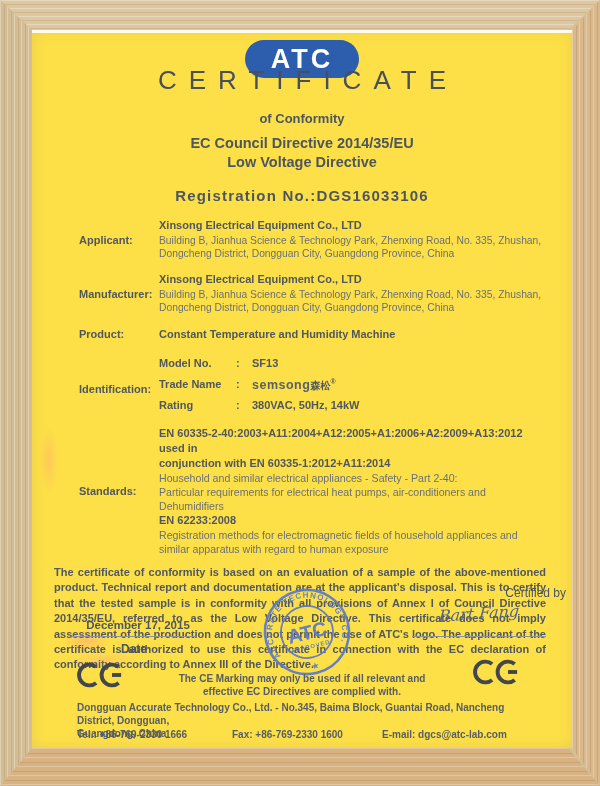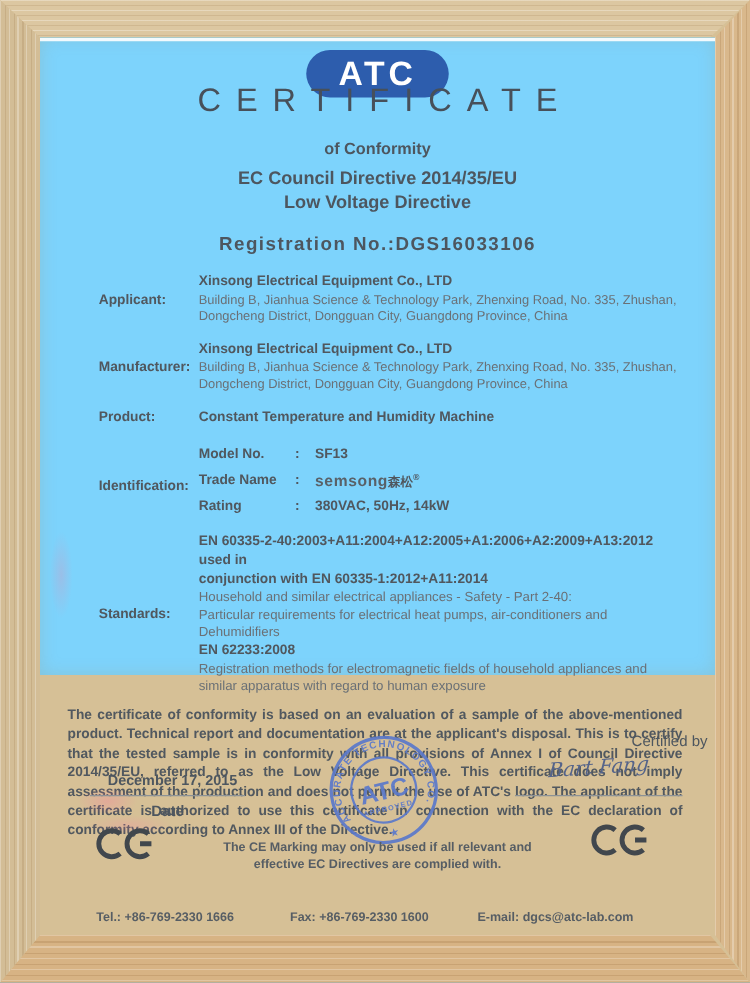--- a/index.html
+++ b/index.html
@@ -13,22 +13,22 @@
   .wood-bottom{left:0;bottom:0;width:600px;height:38px;
     background:#d7b384 repeating-linear-gradient(to bottom,rgba(255,255,255,.25) 0 1px,rgba(0,0,0,0) 1px 5px,rgba(140,96,48,.20) 5px 6px,rgba(0,0,0,0) 6px 9px);
     clip-path:polygon(32px 0,568px 0,600px 38px,0 38px);}
   .wood-left{left:0;top:0;width:32px;height:786px;
     background:#d3bd96 repeating-linear-gradient(to right,rgba(255,255,255,.28) 0 1px,rgba(0,0,0,0) 1px 4px,rgba(150,112,66,.20) 4px 5px,rgba(0,0,0,0) 5px 7px);
     clip-path:polygon(0 0,32px 30px,32px 748px,0 786px);}
   .wood-right{right:0;top:0;width:28px;height:786px;
     background:#d9b88c repeating-linear-gradient(to right,rgba(255,255,255,.28) 0 1px,rgba(0,0,0,0) 1px 4px,rgba(140,96,48,.20) 4px 5px,rgba(0,0,0,0) 5px 7px);
     clip-path:polygon(28px 0,28px 786px,0 748px,0 30px);}
   
-  .paper{position:absolute;left:32px;top:30px;width:540px;height:510px;
-    background:#7dd3fc;color:#565d64;
+  .paper{position:absolute;left:32px;top:30px;width:540px;height:718px;
+    background:#fde047;color:#565d64;
     box-shadow:inset 0 3px 0 rgba(255,255,255,.9),inset 0 0 14px rgba(170,140,90,.22);}
   .smudge{position:absolute;border-radius:50%;pointer-events:none;}
   
   .logo-pill{width:114px;height:38px;border-radius:20px;background:#2d5dad;
     margin:10px auto 0;display:flex;align-items:center;justify-content:center;}
   .logo-pill span{color:#ffffff;font-size:27px;font-weight:bold;letter-spacing:3px;}
   .cert-title{text-align:center;font-size:26px;font-weight:normal;letter-spacing:12px;
     text-indent:12px;color:#47505a;margin-top:-13px;}
   .c-line{text-align:center;font-weight:bold;color:#4d565f;}
   .sub1{font-size:13px;margin-top:15px;}
@@ -203,17 +203,21 @@
         <path d="M 98.4 13.6 A 24 24 0 1 0 98.4 50.4"></path>
         <path d="M 83 32 L 104 32"></path>
       </g>
     </svg>
 
     <div class="abs ce-notice">
       <span>The CE Marking may only be used if all relevant and</span><br>
       <span>effective EC Directives are complied with.</span>
     </div>
 
+    <div class="abs footer-address">
+      <span>Dongguan Accurate Technology Co., Ltd. - No.345, Baima Block, Guantai Road, Nancheng District, Dongguan,</span><br>
+      <span>Guangdong, China</span>
+    </div>
     <div class="abs contact tel">Tel.: +86-769-2330 1666</div>
     <div class="abs contact fax">Fax: +86-769-2330 1600</div>
     <div class="abs contact email">E-mail: dgcs@atc-lab.com</div>
   </div>
 </div>
 
 </body></html>

